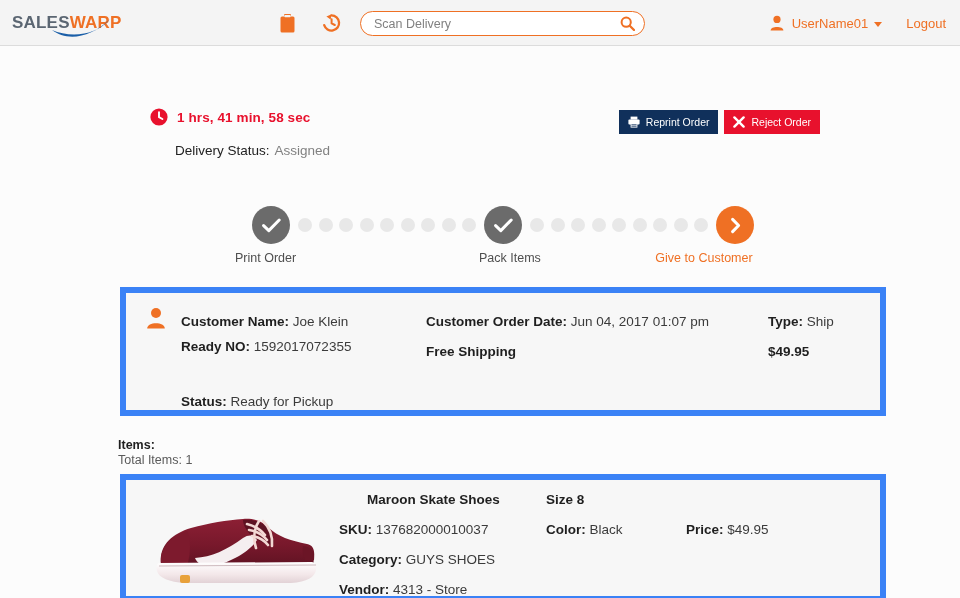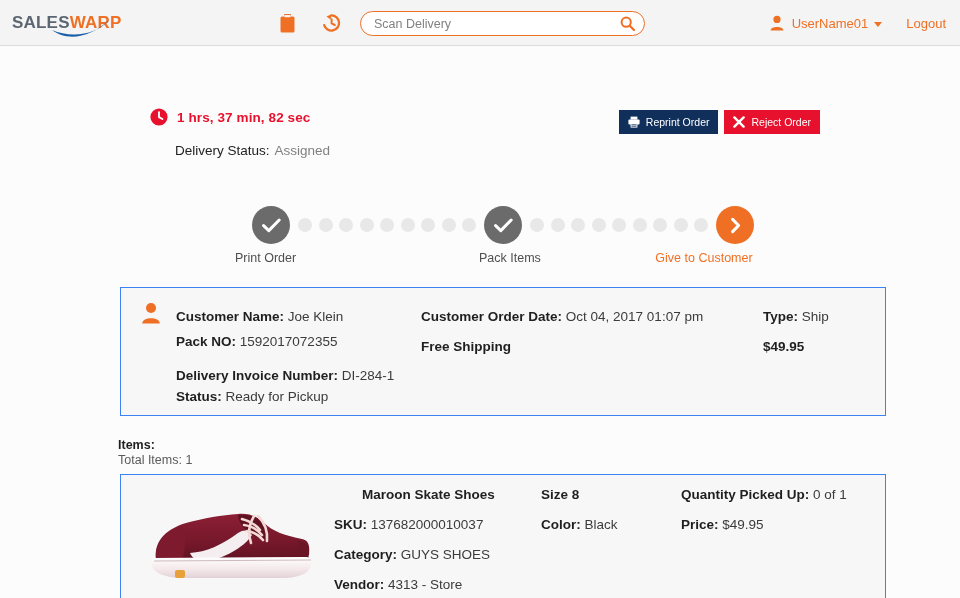--- a/index.html
+++ b/index.html
@@ -245,21 +245,21 @@
     white-space: nowrap;
   }
   .step-label.lbl-1 { left: -17px; }
   .step-label.lbl-2 { left: 227px; }
   .step-label.lbl-3 { left: 452px; transform: translateX(-50%); color: #ef7024; }
 
   
   .card {
     position: absolute;
     background: #f7f7f7;
-    border: 1px solid #3b82f6;
+    border: 6px solid #3b82f6;
     box-sizing: border-box;
   }
   #customer-card {
     left: 120px;
     top: 241px;
     width: 766px;
     height: 129px;
   }
   #item-card {
     left: 120px;
@@ -367,21 +367,21 @@
   </div>
 </div>
 
 <div class="page">
 
   <div class="timer-row">
     <svg width="18" height="18" viewBox="0 0 18 18">
       <circle cx="9" cy="9" r="8.6" fill="#e8112d"></circle>
       <path d="M9 4.2 L9 9.2 L12.4 11" fill="none" stroke="#ffffff" stroke-width="1.9" stroke-linecap="round" stroke-linejoin="round"></path>
     </svg>
-    <span class="timer-text">1 hrs, 37 min, 82 sec</span>
+    <span class="timer-text">1 hrs, 41 min, 58 sec</span>
   </div>
 
   <div class="delivery-status">
     <b>Delivery Status:</b><span>Assigned</span>
   </div>
 
   <div class="btn-row">
     <button class="btn btn-reprint">
       <svg width="12" height="12" viewBox="0 0 12 12">
         <rect x="2.6" y="0.6" width="6.8" height="3" fill="#ffffff"></rect>
@@ -456,35 +456,31 @@
     <svg class="person-icon" width="22" height="22" viewBox="0 0 22 22">
       <circle cx="11" cy="6" r="5" fill="#ef7024"></circle>
       <path d="M2.2 21.5 C2.2 14.6, 19.8 14.6, 19.8 21.5 Z" fill="#ef7024"></path>
     </svg>
 
     <div class="fieldline c-col1" style="top:20px;">
       <b>Customer Name:</b>
       <span class="v">Joe Klein</span>
     </div>
     <div class="fieldline c-col1" style="top:45px;">
-      <b>Pack NO:</b>
+      <b>Ready NO:</b>
       <span class="v">1592017072355</span>
-    </div>
-    <div class="fieldline c-col1" style="top:79px;">
-      <b>Delivery Invoice Number:</b>
-      <span class="v">DI-284-1</span>
     </div>
     <div class="fieldline c-col1" style="top:100px;">
       <b>Status:</b>
       <span class="v">Ready for Pickup</span>
     </div>
 
     <div class="fieldline c-col2" style="top:20px;">
       <b>Customer Order Date:</b>
-      <span class="v">Oct 04, 2017 01:07 pm</span>
+      <span class="v">Jun 04, 2017 01:07 pm</span>
     </div>
     <div class="fieldline c-col2" style="top:50px;">
       <b>Free Shipping</b>
     </div>
 
     <div class="fieldline c-col3" style="top:20px;">
       <b>Type:</b>
       <span class="v">Ship</span>
     </div>
     <div class="fieldline c-col3" style="top:50px;">
@@ -557,23 +553,19 @@
 
     <div class="fieldline i-col2" style="top:11px;">
       <b>Size</b>
       <b>8</b>
     </div>
     <div class="fieldline i-col2" style="top:41px;">
       <b>Color:</b>
       <span class="v">Black</span>
     </div>
 
-    <div class="fieldline i-col3" style="top:11px;">
-      <b>Quantity Picked Up:</b>
-      <span class="v">0 of 1</span>
-    </div>
     <div class="fieldline i-col3" style="top:41px;text-align:center;">
       <b>Price:</b>
       <span class="v">$49.95</span>
     </div>
   </div>
 
 </div>
 
 </body></html>

